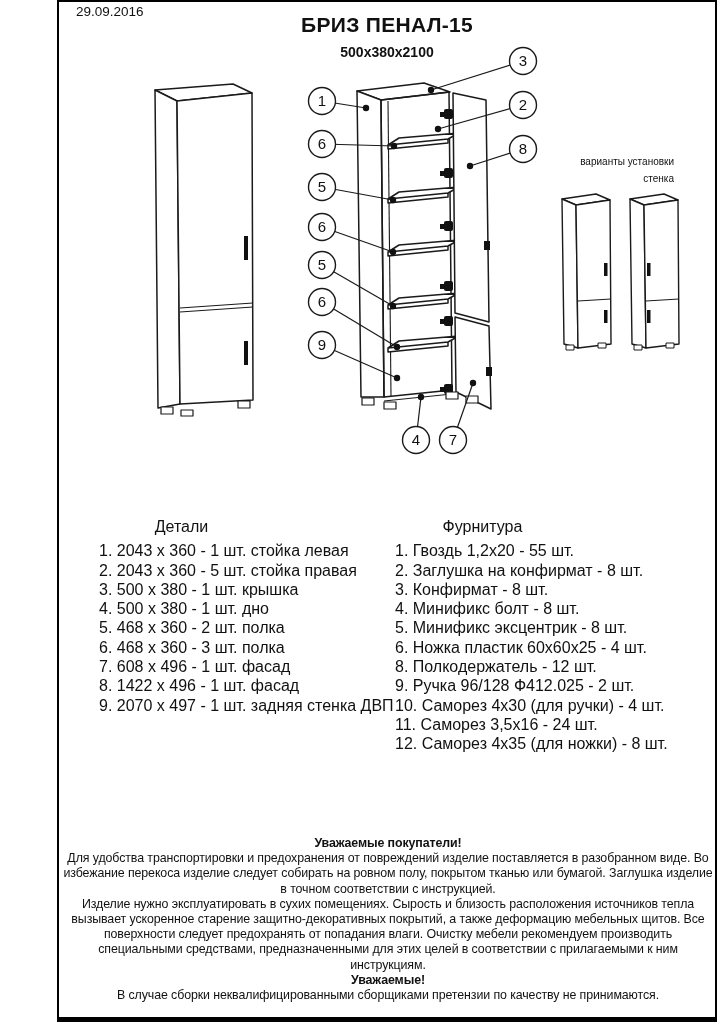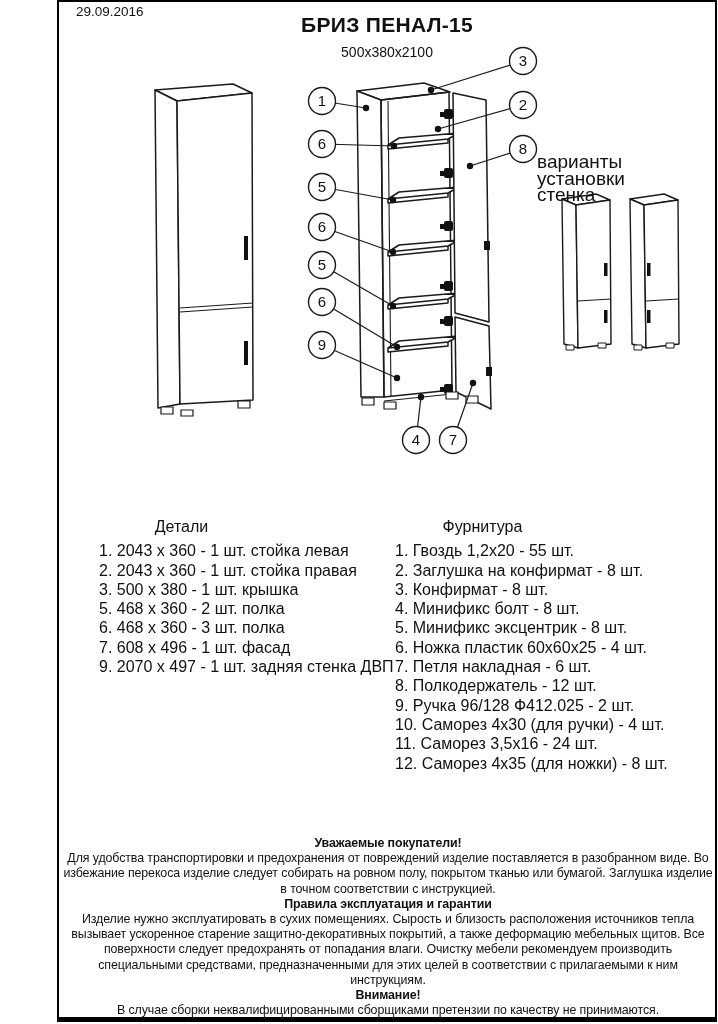--- a/index.html
+++ b/index.html
@@ -13,26 +13,26 @@
     box-sizing:border-box;border:2.5px solid #000;border-bottom-width:5px;
     background:#fff;
   }
   .date{position:absolute;left:76px;top:4px;font-size:13.5px;}
   .title{
     position:absolute;left:57px;top:13px;width:660px;text-align:center;
     font-size:21px;font-weight:bold;letter-spacing:.3px;
   }
   .subtitle{
     position:absolute;left:57px;top:44px;width:660px;text-align:center;
-    font-size:14px;font-weight:normal;
+    font-size:14px;font-weight:bold;
   }
   .diagram-svg{position:absolute;left:0;top:0;width:718px;height:1024px;}
   .facade-label{
-    position:absolute;left:537px;top:154px;width:166px;text-align:left;
-    font-size:19px;line-height:16.5px;
+    position:absolute;left:508px;top:154px;width:166px;text-align:right;
+    font-size:10px;line-height:16.5px;
   }
   .list{position:absolute;font-size:16px;line-height:19.3px;}
   .list .list-heading{text-align:center;margin-bottom:5px;}
   .parts-list{left:99px;top:517px;}
   .parts-list .list-heading{width:165px;}
   .hardware-list{left:395px;top:517px;}
   .hardware-list .list-heading{width:175px;}
   .notice{
     position:absolute;left:63px;top:836px;width:650px;text-align:center;
     font-size:12.4px;line-height:15.2px;letter-spacing:-0.1px;
@@ -209,44 +209,44 @@
 </svg>
 
 <div class="facade-label">
   <div>варианты установки</div>
   <div>стенка</div>
 </div>
 
 <div class="list parts-list">
   <div class="list-heading">Детали</div>
   <div class="list-item">1. 2043 х 360 - 1 шт. стойка левая</div>
-  <div class="list-item">2. 2043 х 360 - 1 шт. стойка правая</div>
+  <div class="list-item">2. 2043 х 360 - 5 шт. стойка правая</div>
   <div class="list-item">3. 500 х 380 - 1 шт. крышка</div>
+  <div class="list-item">4. 500 х 380 - 1 шт. дно</div>
   <div class="list-item">5. 468 х 360 - 2 шт. полка</div>
   <div class="list-item">6. 468 х 360 - 3 шт. полка</div>
   <div class="list-item">7. 608 х 496 - 1 шт. фасад</div>
+  <div class="list-item">8. 1422 х 496 - 1 шт. фасад</div>
   <div class="list-item">9. 2070 х 497 - 1 шт. задняя стенка ДВП</div>
 </div>
 
 <div class="list hardware-list">
   <div class="list-heading">Фурнитура</div>
   <div class="list-item">1. Гвоздь 1,2х20 - 55 шт.</div>
   <div class="list-item">2. Заглушка на конфирмат - 8 шт.</div>
   <div class="list-item">3. Конфирмат - 8 шт.</div>
   <div class="list-item">4. Минификс болт - 8 шт.</div>
   <div class="list-item">5. Минификс эксцентрик - 8 шт.</div>
   <div class="list-item">6. Ножка пластик 60х60х25 - 4 шт.</div>
-  <div class="list-item">7. Петля накладная - 6 шт.</div>
   <div class="list-item">8. Полкодержатель - 12 шт.</div>
   <div class="list-item">9. Ручка 96/128 Ф412.025 - 2 шт.</div>
   <div class="list-item">10. Саморез 4х30 (для ручки) - 4 шт.</div>
   <div class="list-item">11. Саморез 3,5х16 - 24 шт.</div>
   <div class="list-item">12. Саморез 4х35 (для ножки) - 8 шт.</div>
 </div>
 
 <div class="notice">
   <p class="bold">Уважаемые покупатели!</p>
   <p>Для удобства транспортировки и предохранения от повреждений изделие поставляется в разобранном виде. Во избежание перекоса изделие следует собирать на ровном полу, покрытом тканью или бумагой. Заглушка изделие в точном соответствии с инструкцией.</p>
-  <p class="bold">Правила эксплуатация и гарантии</p>
   <p>Изделие нужно эксплуатировать в сухих помещениях. Сырость и близость расположения источников тепла вызывает ускоренное старение защитно-декоративных покрытий, а также деформацию мебельных щитов. Все поверхности следует предохранять от попадания влаги. Очистку мебели рекомендуем производить специальными средствами, предназначенными для этих целей в соответствии с прилагаемыми к ним инструкциям.</p>
-  <p class="bold">Внимание!</p>
+  <p class="bold">Уважаемые!</p>
   <p>В случае сборки неквалифицированными сборщиками претензии по качеству не принимаются.</p>
 </div>
 
 </body></html>

